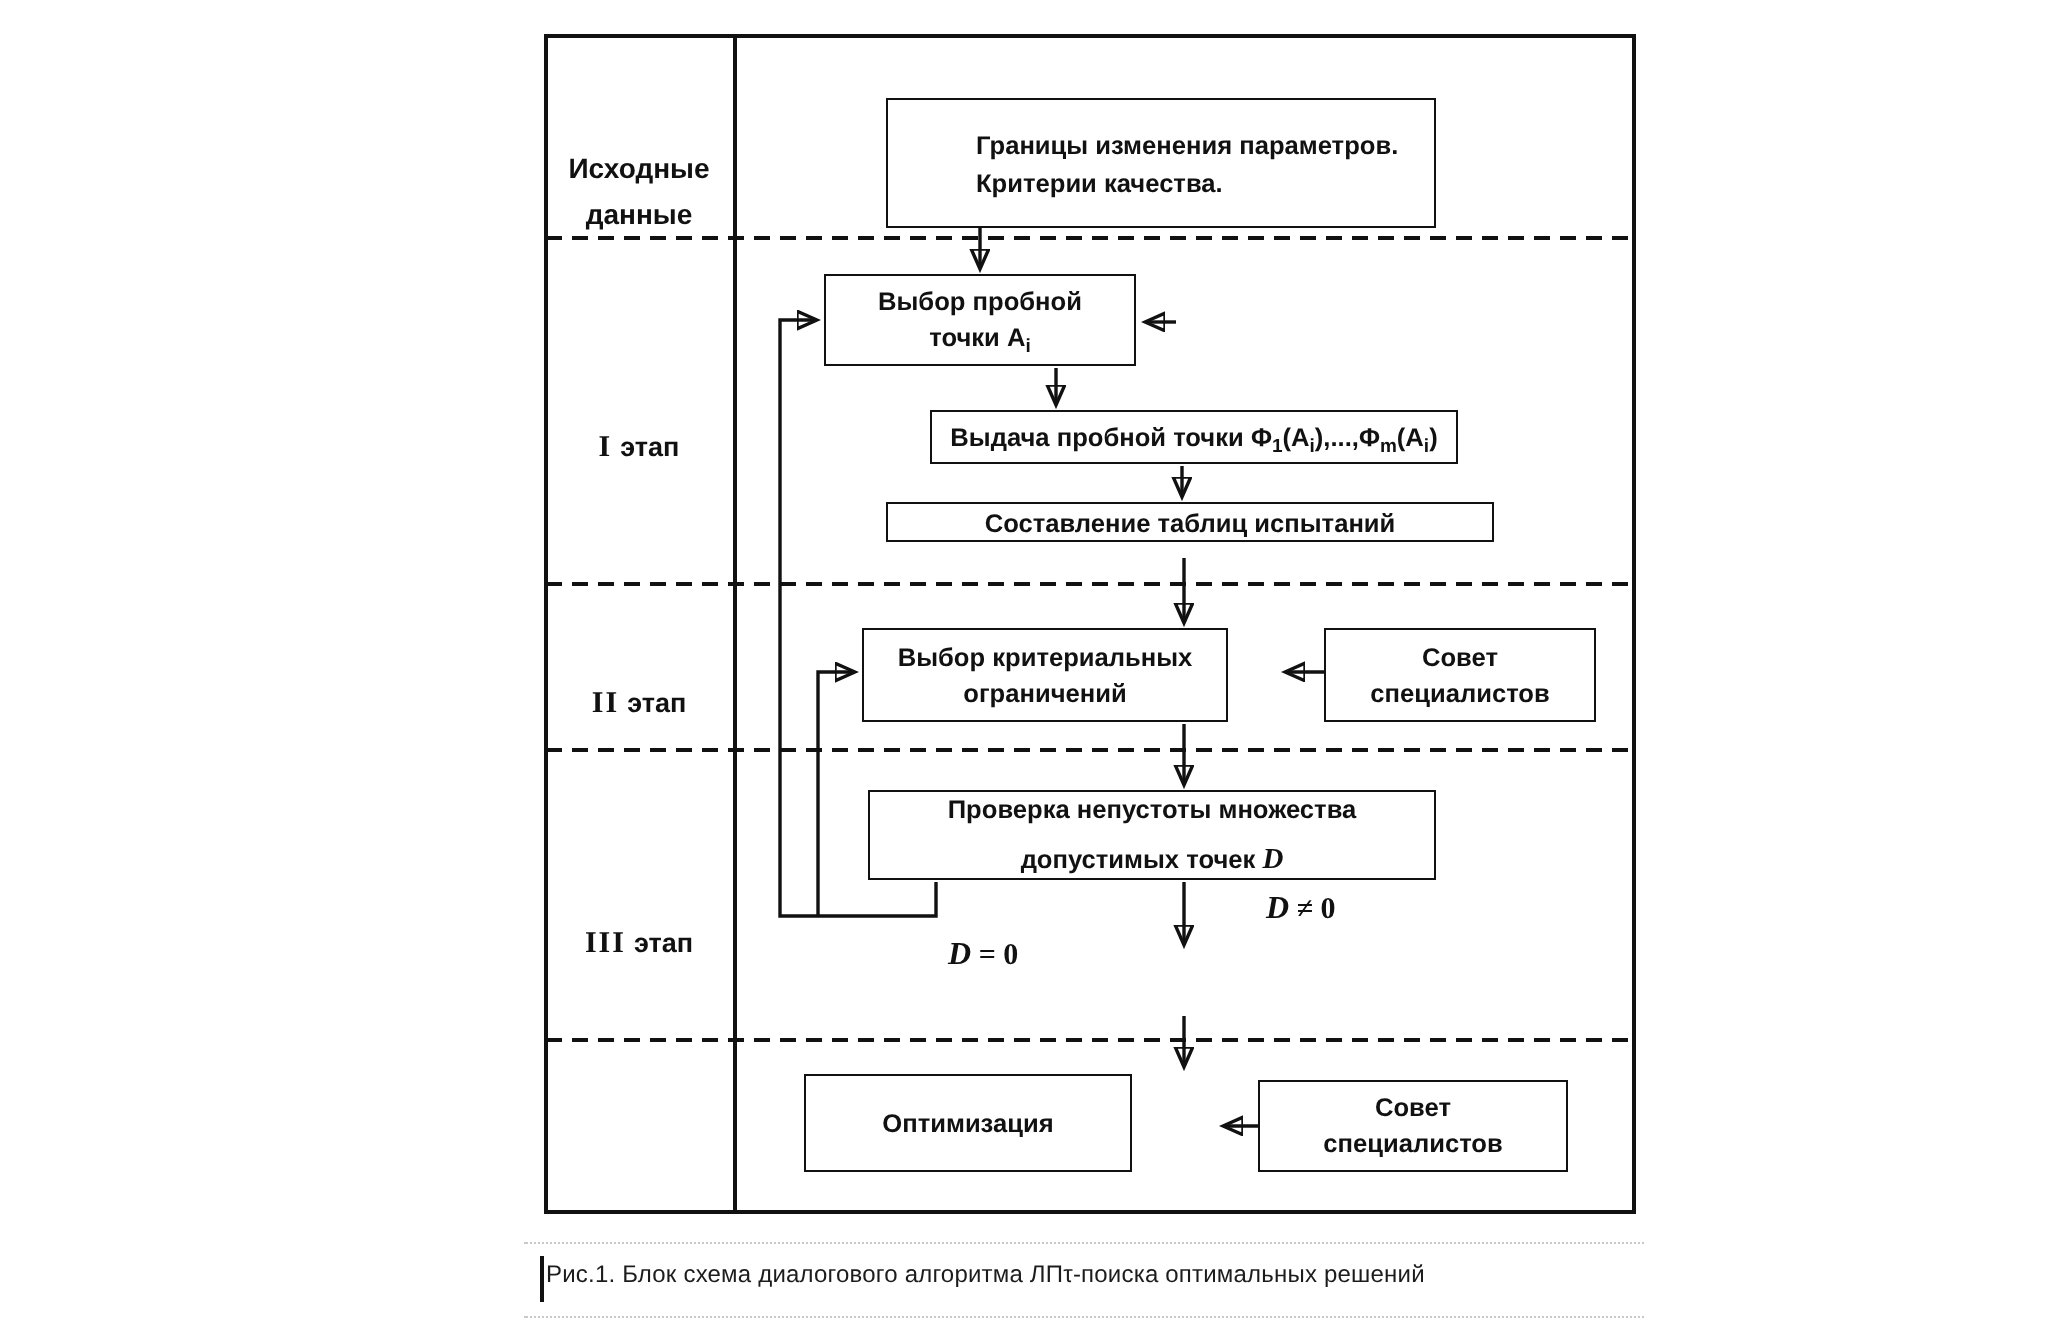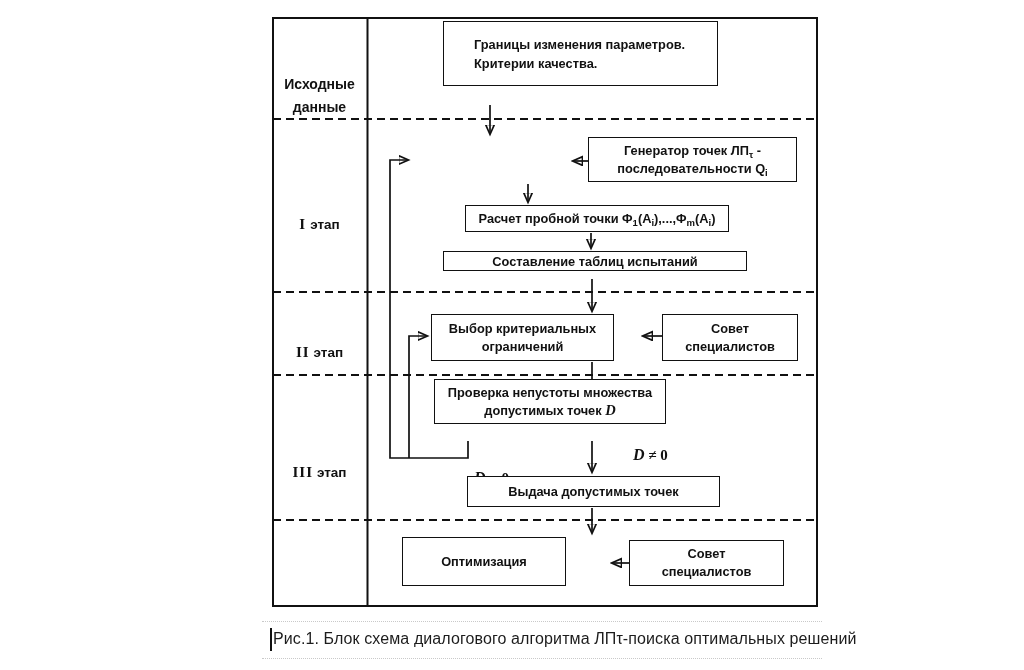--- a/index.html
+++ b/index.html
@@ -19,46 +19,46 @@
     position:absolute;box-sizing:border-box;border:1.6px solid #111;background:#fff;
     display:flex;flex-direction:column;align-items:center;justify-content:center;
     font-weight:bold;font-size:12.8px;line-height:17px;text-align:center;color:#111;
   }
   .box .bl{white-space:nowrap;}
   sub{font-size:9.5px;font-weight:bold;vertical-align:-3px;line-height:0;}
   .var{
     font-family:"Liberation Serif","DejaVu Serif",serif;
     font-style:italic;font-weight:bold;font-size:14.5px;line-height:0;
   }
-  #b-params{left:443px;top:21px;width:275px;height:65px;align-items:flex-start;text-align:left;padding-left:30px;line-height:19px;}
+  #b-params{left:443px;top:49px;width:275px;height:65px;align-items:flex-start;text-align:left;padding-left:44px;line-height:19px;}
   #b-select{left:412px;top:137px;width:156px;height:46px;line-height:18px;}
   #b-generator{left:588px;top:137px;width:209px;height:45px;line-height:18px;}
   #b-calc{left:465px;top:205px;width:264px;height:27px;}
   #b-tables{left:443px;top:251px;width:304px;height:20px;}
   #b-criteria{left:431px;top:314px;width:183px;height:47px;line-height:18px;}
   #b-experts2{left:662px;top:314px;width:136px;height:47px;line-height:18px;}
-  #b-check{left:434px;top:379px;width:232px;height:45px;line-height:18px;}
+  #b-check{left:434px;top:395px;width:284px;height:45px;line-height:18px;justify-content:space-between;}
   #b-output{left:467px;top:476px;width:253px;height:31px;}
   #b-opt{left:402px;top:537px;width:164px;height:49px;}
   #b-experts3{left:629px;top:540px;width:155px;height:46px;line-height:18px;}
   .stage-label{
     position:absolute;left:272px;width:95px;text-align:center;
     font-weight:bold;color:#111;white-space:nowrap;margin-top:18px;
   }
   #ls-source{top:55px;font-size:14px;line-height:23px;}
   #ls-1{top:197px;} #ls-2{top:325px;} #ls-3{top:445px;}
   .stage-num{font-family:"Liberation Serif","DejaVu Serif",serif;font-size:15px;letter-spacing:1px;}
   .stage-word{font-size:13.5px;margin-left:4px;}
   .dlabel{
     position:absolute;font-family:"Liberation Serif","DejaVu Serif",serif;
     font-weight:bold;font-size:15px;color:#111;white-space:nowrap;
   }
   .dlabel .var{font-size:16px;}
   .caption{
-    position:absolute;left:273px;top:630px;font-size:16px;color:#1c1c1c;
+    position:absolute;left:273px;top:630px;font-size:12px;color:#1c1c1c;
     letter-spacing:0.1px;white-space:nowrap;
   }
   .caret{position:absolute;left:270px;top:628px;width:1.5px;height:23px;background:#111;}
   .dotrule{position:absolute;left:262px;width:560px;height:0;border-top:1px dotted #c9c9c9;}
   #dotrule-top{top:621px;} #dotrule-bottom{top:658px;}
 </style>
 </head>
 <body>
 
 <div class="screen" style="background: rgb(255, 255, 255); color: rgb(17, 17, 17);">
@@ -106,28 +106,28 @@
   </div>
   <div class="stage-label" id="ls-3">
     <span class="stage-num">III</span><span class="stage-word">этап</span>
   </div>
 
   <div class="box" id="b-params">
     <div class="bl">Границы изменения параметров.</div>
     <div class="bl">Критерии качества.</div>
   </div>
 
-
-  <div class="box" id="b-generator">
-    <div class="bl"><span>Генератор точек ЛП</span><sub>τ</sub><span> -</span></div>
-    <div class="bl"><span>последовательности Q</span><sub>i</sub></div>
+  <div class="box" id="b-select">
+    <div class="bl">Выбор пробной</div>
+    <div class="bl"><span>точки A</span><sub>i</sub></div>
   </div>
 
+
   <div class="box" id="b-calc">
-    <div class="bl"><span>Расчет пробной точки Φ</span><sub>1</sub><span>(A</span><sub>i</sub><span>),...,Φ</span><sub>m</sub><span>(A</span><sub>i</sub><span>)</span></div>
+    <div class="bl"><span>Выдача пробной точки Φ</span><sub>1</sub><span>(A</span><sub>i</sub><span>),...,Φ</span><sub>m</sub><span>(A</span><sub>i</sub><span>)</span></div>
   </div>
 
   <div class="box" id="b-tables">
     <div class="bl">Составление таблиц испытаний</div>
   </div>
 
   <div class="box" id="b-criteria">
     <div class="bl">Выбор критериальных</div>
     <div class="bl">ограничений</div>
   </div>
@@ -138,23 +138,20 @@
   </div>
 
   <div class="box" id="b-check">
     <div class="bl">Проверка непустоты множества</div>
     <div class="bl"><span>допустимых точек </span><span class="var">D</span></div>
   </div>
 
   <div class="dlabel" id="lbl-d-empty" style="left:474px;top:470px;"><span class="var">D</span><span> = 0</span></div>
   <div class="dlabel" id="lbl-d-nonempty" style="left:633px;top:447px;"><span class="var">D</span><span> ≠ 0</span></div>
 
-  <div class="box" id="b-output">
-    <div class="bl">Выдача допустимых точек</div>
-  </div>
 
   <div class="box" id="b-opt">
     <div class="bl">Оптимизация</div>
   </div>
 
   <div class="box" id="b-experts3">
     <div class="bl">Совет</div>
     <div class="bl">специалистов</div>
   </div>
 

